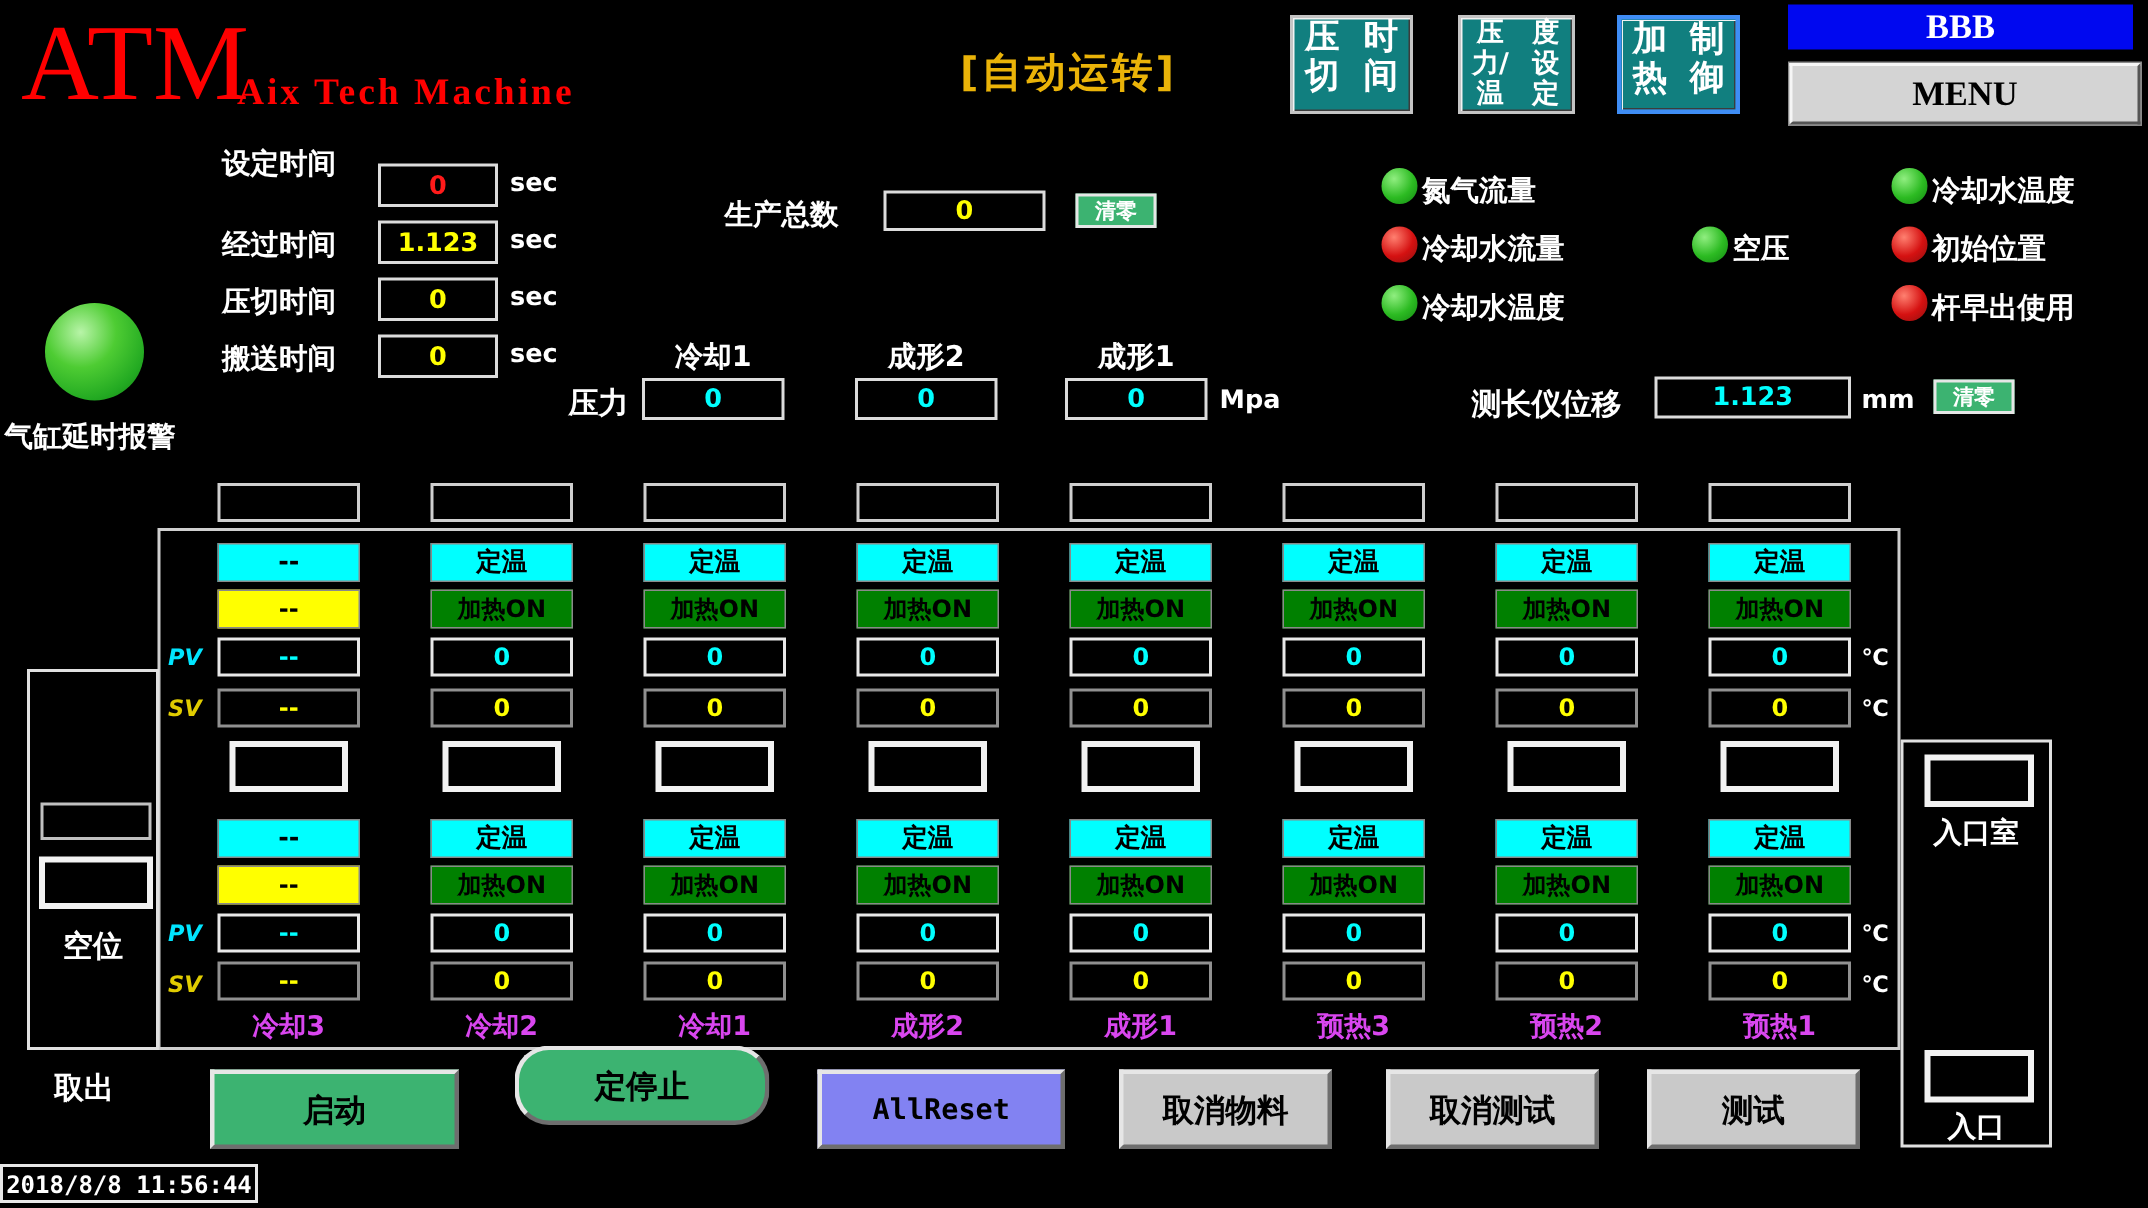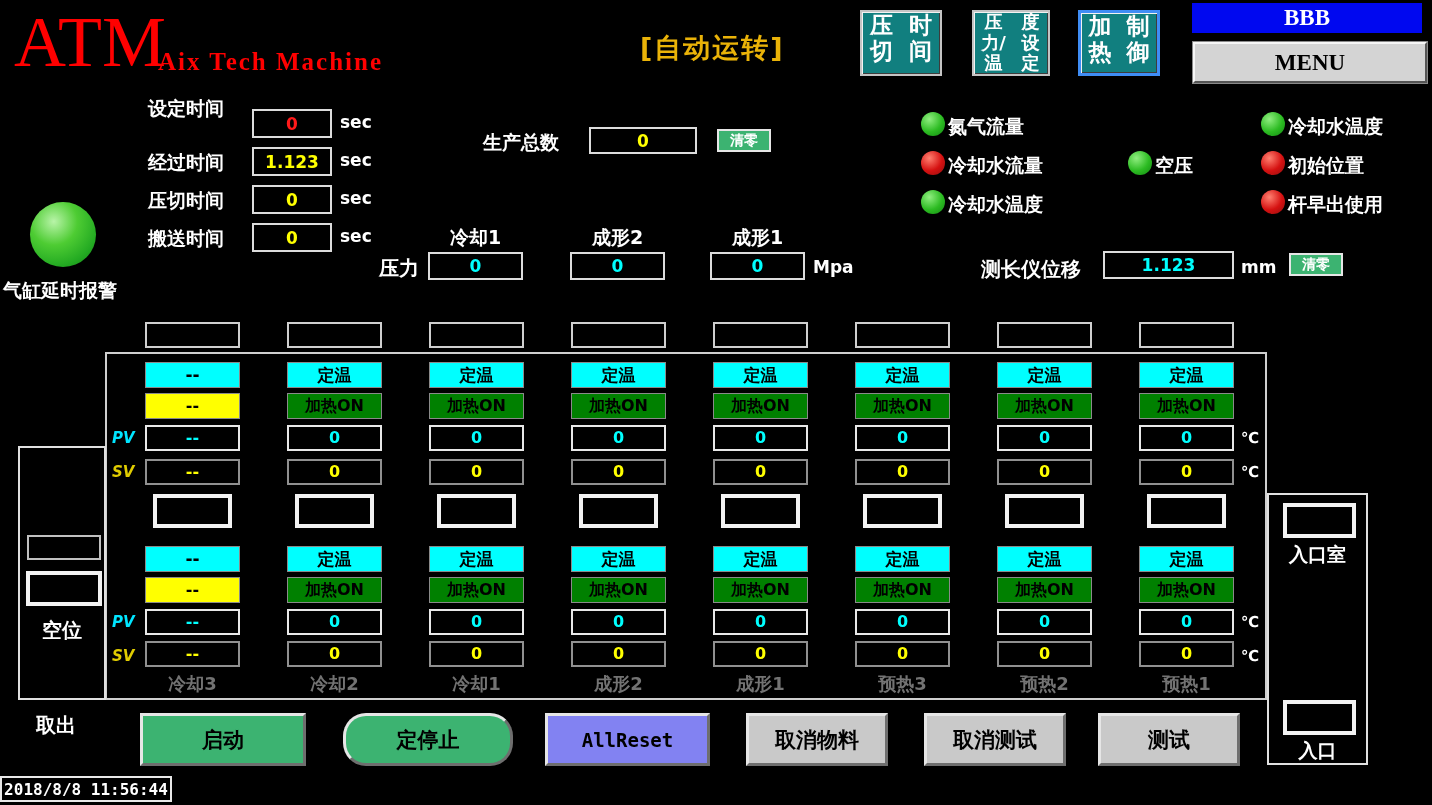--- a/index.html
+++ b/index.html
@@ -46,21 +46,21 @@
   .slot-mid { width:79px; height:34px; background:#000; border:4px solid #f2f2f2; }
   .mode-box { width:95px; height:26px; background:#00ffff; color:#000; border:1px solid #8a8a8a;
               font-weight:bold; font-size:17px; text-align:center; line-height:24px; cursor:pointer; }
   .heat-box { width:95px; height:26px; background:#008000; color:#000; border:1px solid #8a8a8a;
               font-weight:bold; font-size:16px; text-align:center; line-height:24px; cursor:pointer; }
   .heat-box.off { background:#ffff00; }
   .pv-box { width:95px; height:26px; background:#000; border:2px solid #e8e8e8; color:#00ffff;
             font-weight:bold; font-size:16px; text-align:center; line-height:22px; }
   .sv-box { width:95px; height:26px; background:#000; border:2px solid #909090; color:#ffff00;
             font-weight:bold; font-size:16px; text-align:center; line-height:22px; cursor:pointer; }
-  .col-name { width:95px; text-align:center; color:#737373; font-weight:bold; font-size:18px; }
+  .col-name { width:95px; text-align:center; color:#d946ef; font-weight:bold; font-size:18px; }
   .pvsv { font-weight:bold; font-size:15px;font-style:italic; }
   .deg { color:#fff; font-weight:bold; font-size:15px; }
 
   
   .zone-panel { border:2px solid #e0e0e0; background:#000; }
   .zbox-thin { background:#000; border:2px solid #c0c0c0; }
   .zbox-thick { background:#000; border:4px solid #f2f2f2; }
 
   
   .act { border:3px solid; border-color:#e6e6e6 #6e6e6e #6e6e6e #e6e6e6; color:#000; font-weight:bold; font-size:21px;
@@ -263,21 +263,21 @@
   <div class="abs lbl" style="left:18px;top:617px;width:88px;text-align:center;font-size:20px;">空位</div>
   <div class="abs lbl" style="left:36px;top:712px;font-size:20px;">取出</div>
 
   <div class="abs zone-panel" style="left:1267px;top:493px;width:101px;height:272px;"></div>
   <div class="abs zbox-thick" style="left:1283px;top:503px;width:73px;height:35px;"></div>
   <div class="abs lbl" style="left:1267px;top:542px;width:101px;text-align:center;font-size:19px;">入口室</div>
   <div class="abs zbox-thick" style="left:1283px;top:700px;width:73px;height:35px;"></div>
   <div class="abs lbl" style="left:1267px;top:738px;width:101px;text-align:center;font-size:19px;">入口</div>
 
   <div class="abs act green" style="left:140px;top:713px;width:166px;height:53px;">启动</div>
-  <div class="abs act green" style="left:343px;top:713px;width:170px;height:53px;border-radius:23px;">定停止</div>
+  <div class="abs act green" style="left:343px;top:697px;width:170px;height:53px;border-radius:23px;">定停止</div>
   <div class="abs act purple" style="left:545px;top:713px;width:165px;height:53px;">AllReset</div>
   <div class="abs act gray" style="left:746px;top:713px;width:142px;height:53px;">取消物料</div>
   <div class="abs act gray" style="left:924px;top:713px;width:142px;height:53px;">取消测试</div>
   <div class="abs act gray" style="left:1098px;top:713px;width:142px;height:53px;">测试</div>
 
   <div class="abs stamp" style="left:0px;top:776px;width:172px;height:26px;">2018/8/8 11:56:44</div>
 
 </div>
 
 </body></html>

